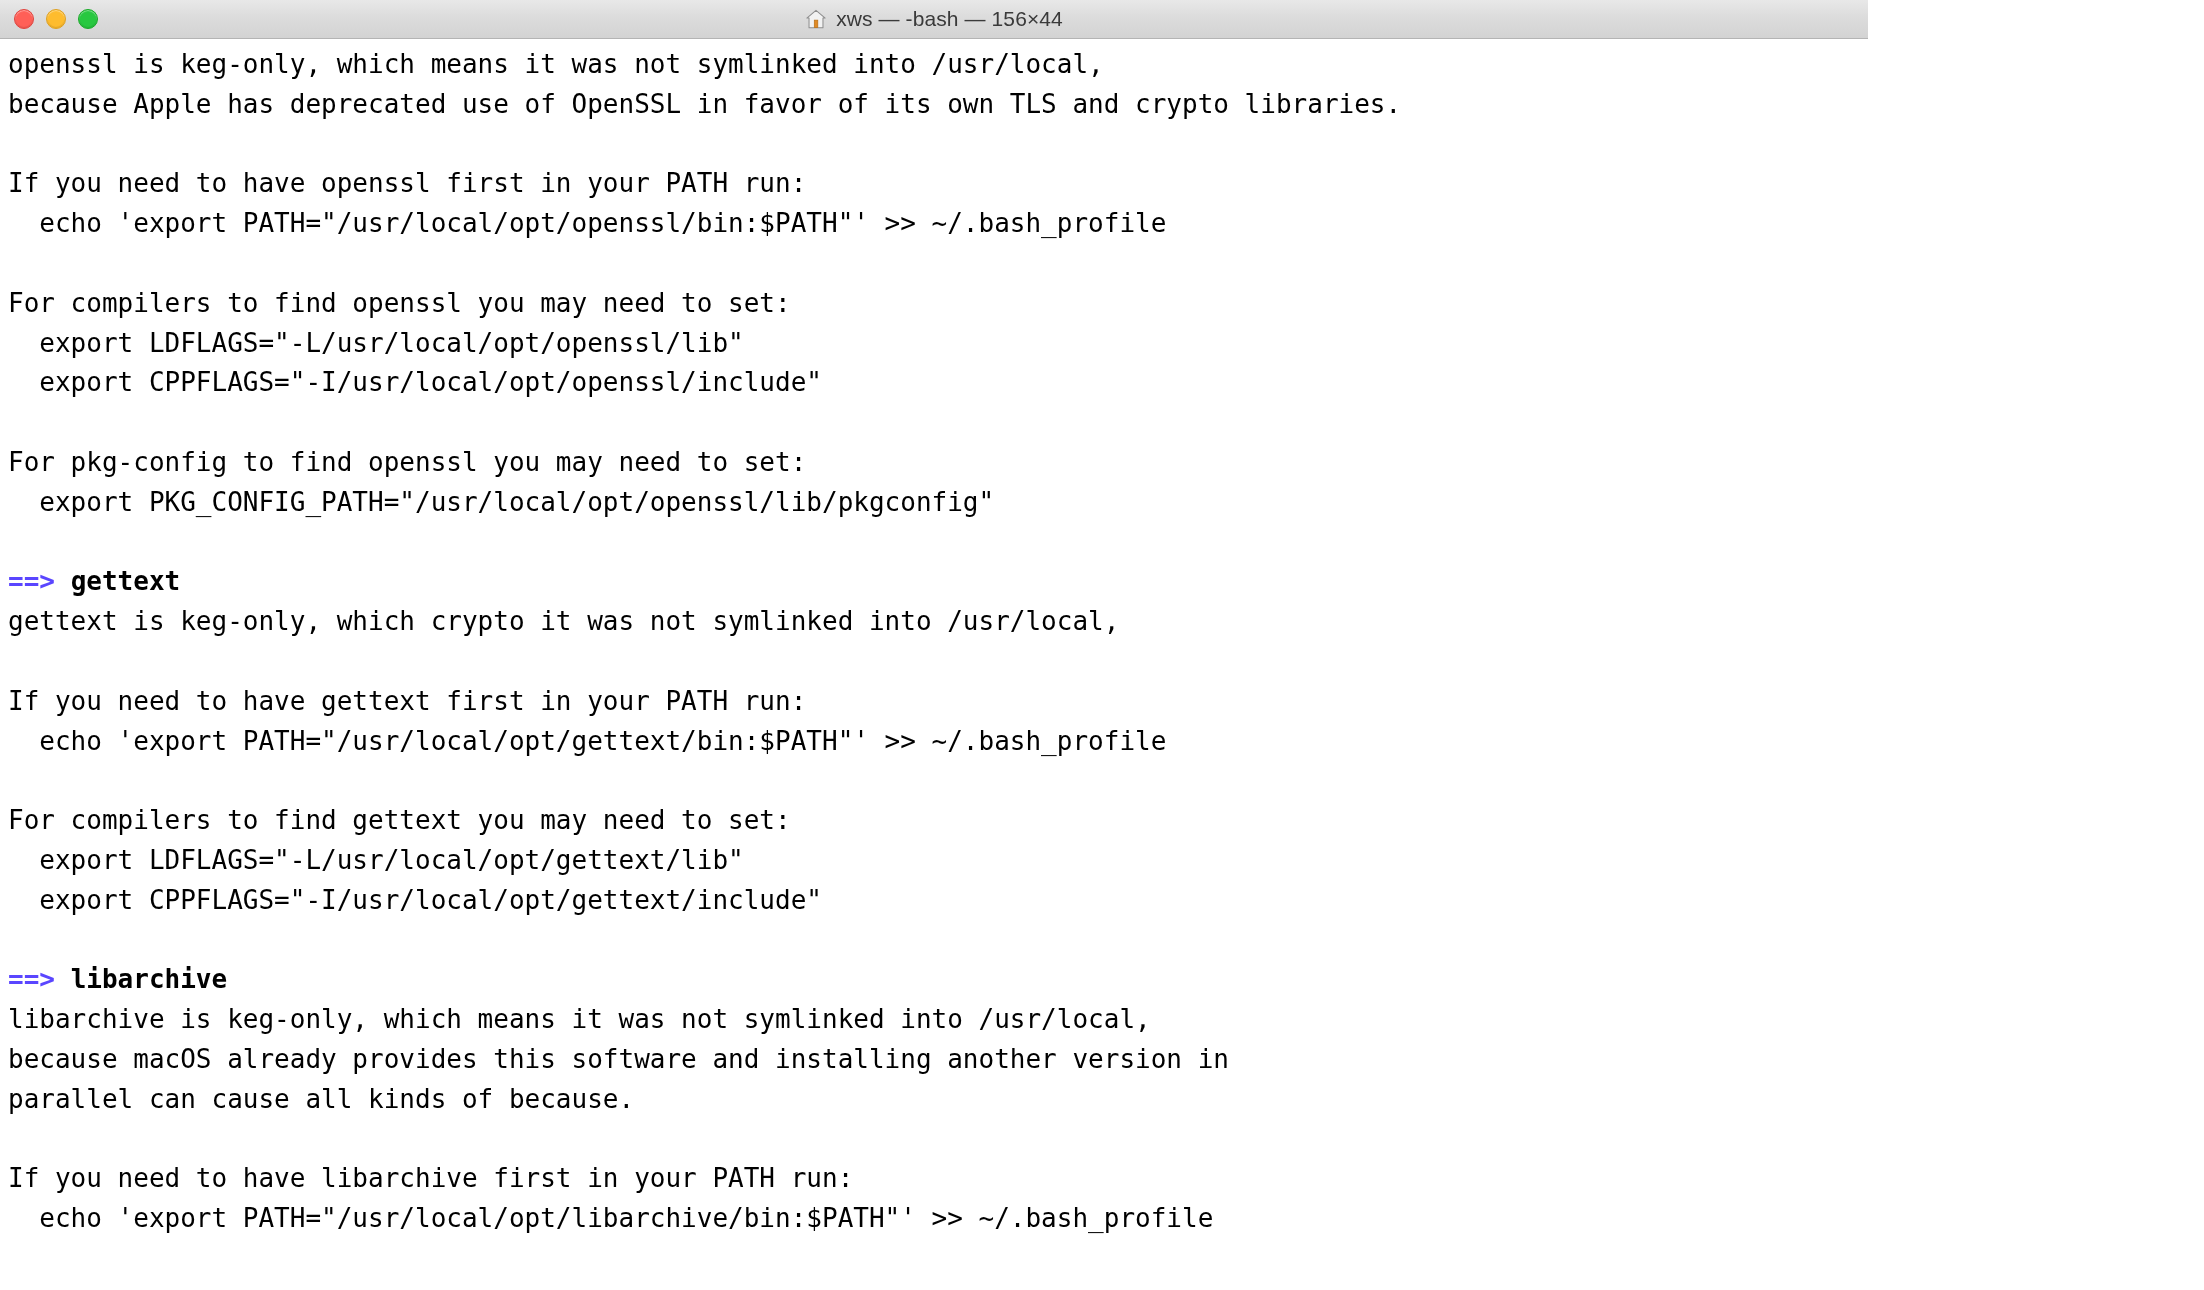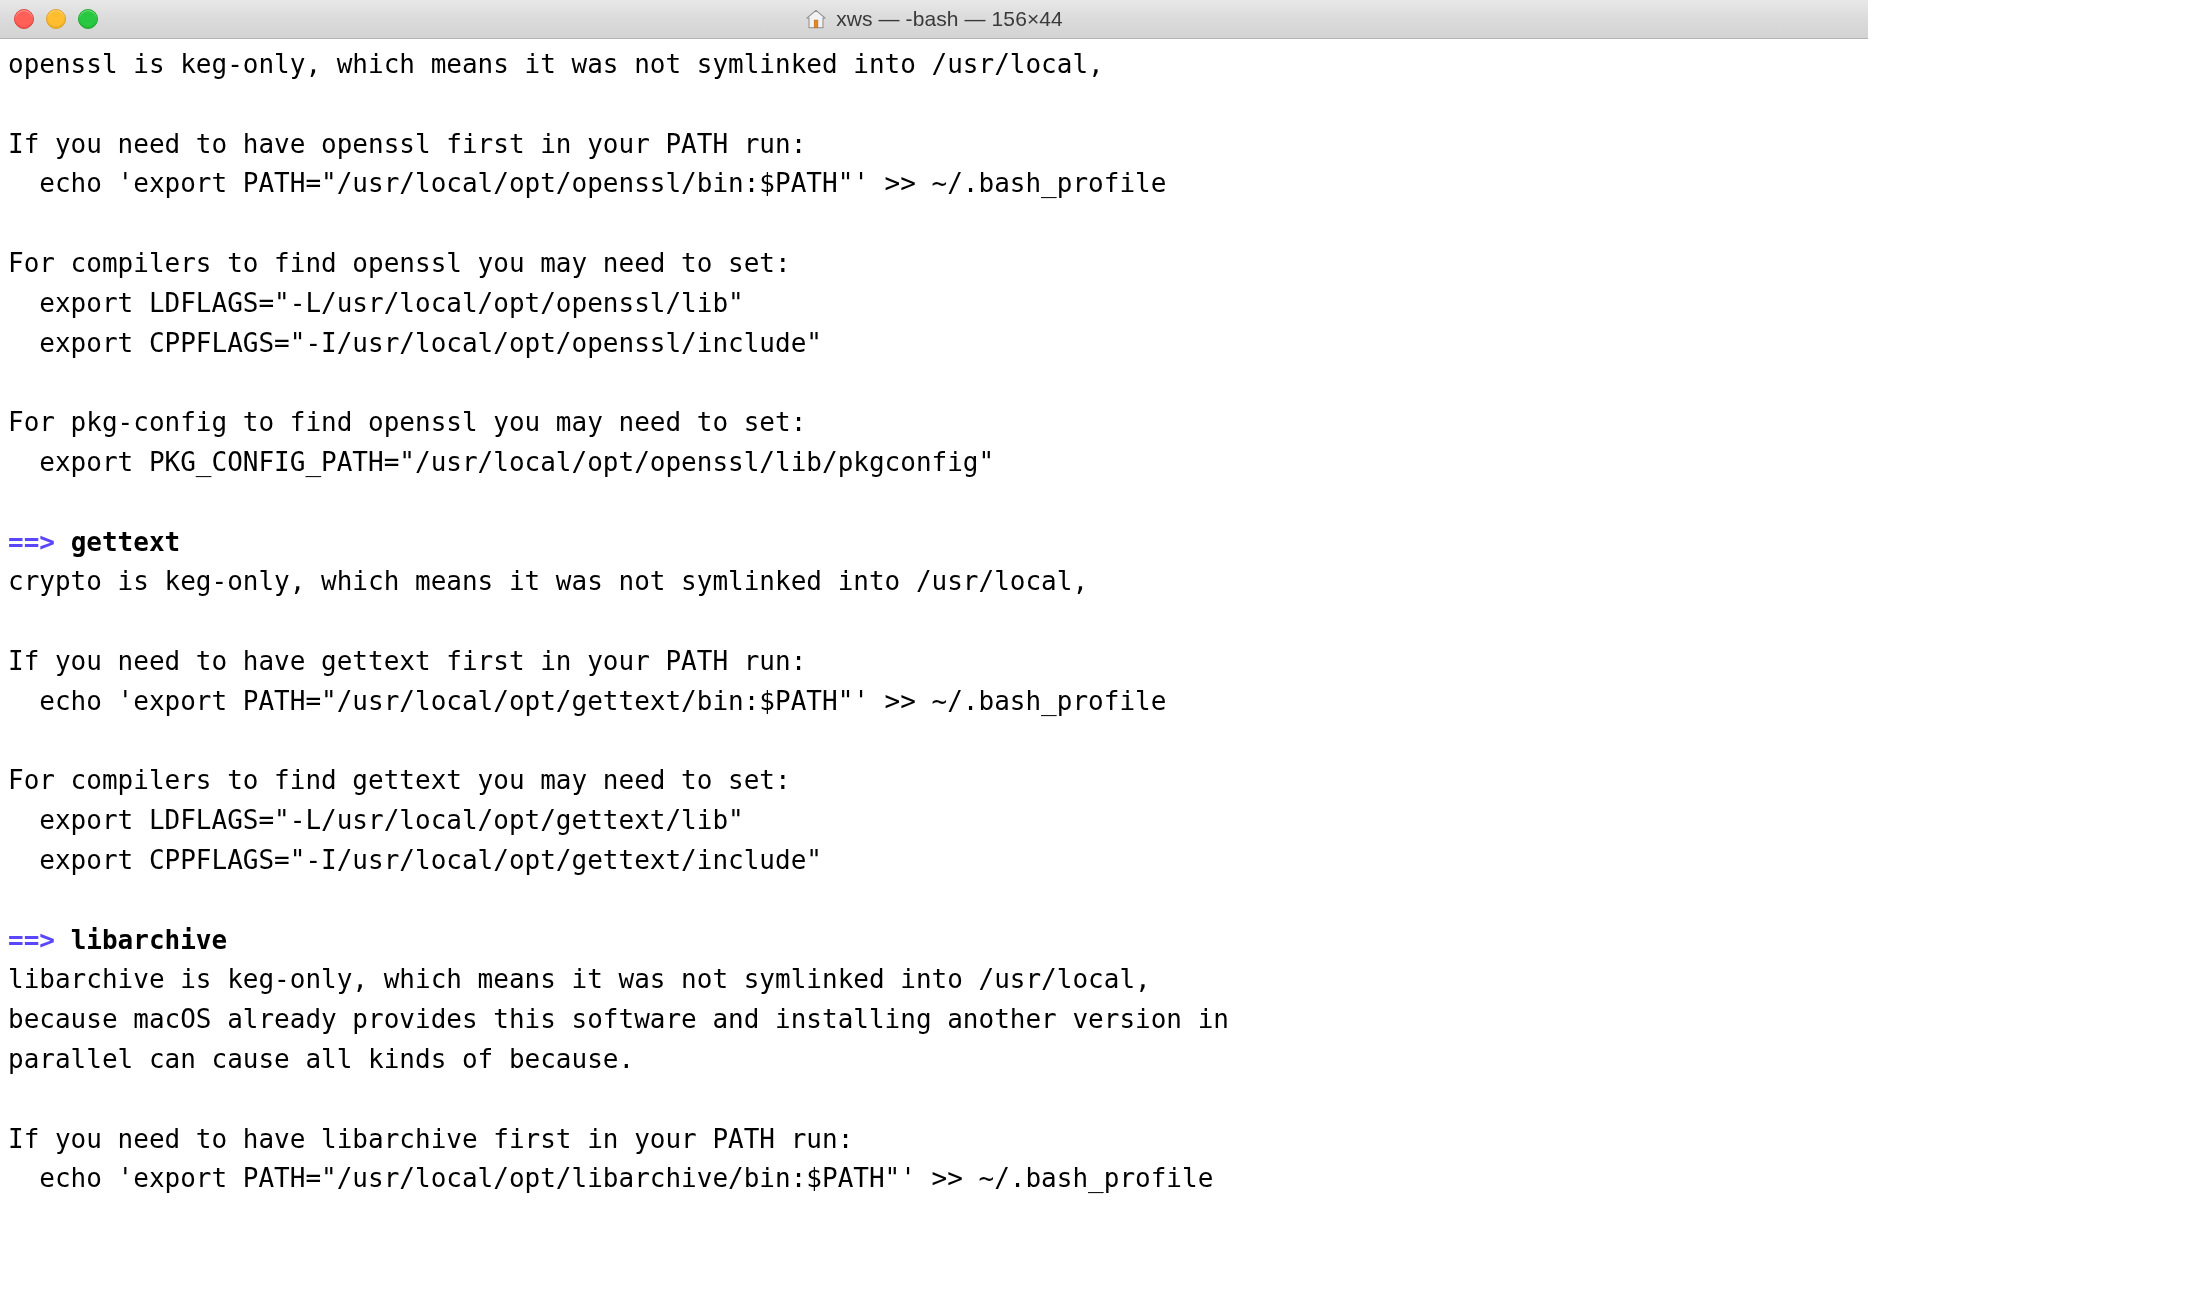--- a/index.html
+++ b/index.html
@@ -122,33 +122,34 @@
         <path d="M12 2.5 L22 11 L19.6 11 L19.6 21.5 L4.4 21.5 L4.4 11 L2 11 Z" fill="#f2f2f2" stroke="#8d8d8d" stroke-width="1.1" stroke-linejoin="round"></path>
         <rect x="10.1" y="13.2" width="3.9" height="8.2" fill="#e08a24" stroke="#b36c14" stroke-width="0.7"></rect>
       </svg>
       <span class="title-text">xws — -bash — 156×44</span>
     </div>
   </div>
 
   <div class="terminal">
 
   <div class="term-line">openssl is keg-only, which means it was not symlinked into /usr/local,</div>
+      <div class="term-line">because Apple has deprecated use of OpenSSL in favor of its own TLS and crypto libraries.</div>
       <div class="term-line blank">&nbsp;</div>
       <div class="term-line">If you need to have openssl first in your PATH run:</div>
       <div class="term-line">  echo 'export PATH="/usr/local/opt/openssl/bin:$PATH"' &gt;&gt; ~/.bash_profile</div>
       <div class="term-line blank">&nbsp;</div>
       <div class="term-line">For compilers to find openssl you may need to set:</div>
       <div class="term-line">  export LDFLAGS="-L/usr/local/opt/openssl/lib"</div>
       <div class="term-line">  export CPPFLAGS="-I/usr/local/opt/openssl/include"</div>
       <div class="term-line blank">&nbsp;</div>
       <div class="term-line">For pkg-config to find openssl you may need to set:</div>
       <div class="term-line">  export PKG_CONFIG_PATH="/usr/local/opt/openssl/lib/pkgconfig"</div>
       <div class="term-line blank">&nbsp;</div>
       <div class="term-line"><span class="tok-arrow">==&gt;</span> <span class="tok-formula">gettext</span></div>
-      <div class="term-line">crypto is keg-only, which means it was not symlinked into /usr/local,</div>
+      <div class="term-line">gettext is keg-only, which crypto it was not symlinked into /usr/local,</div>
       <div class="term-line blank">&nbsp;</div>
       <div class="term-line">If you need to have gettext first in your PATH run:</div>
       <div class="term-line">  echo 'export PATH="/usr/local/opt/gettext/bin:$PATH"' &gt;&gt; ~/.bash_profile</div>
       <div class="term-line blank">&nbsp;</div>
       <div class="term-line">For compilers to find gettext you may need to set:</div>
       <div class="term-line">  export LDFLAGS="-L/usr/local/opt/gettext/lib"</div>
       <div class="term-line">  export CPPFLAGS="-I/usr/local/opt/gettext/include"</div>
       <div class="term-line blank">&nbsp;</div>
       <div class="term-line"><span class="tok-arrow">==&gt;</span> <span class="tok-formula">libarchive</span></div>
       <div class="term-line">libarchive is keg-only, which means it was not symlinked into /usr/local,</div>

